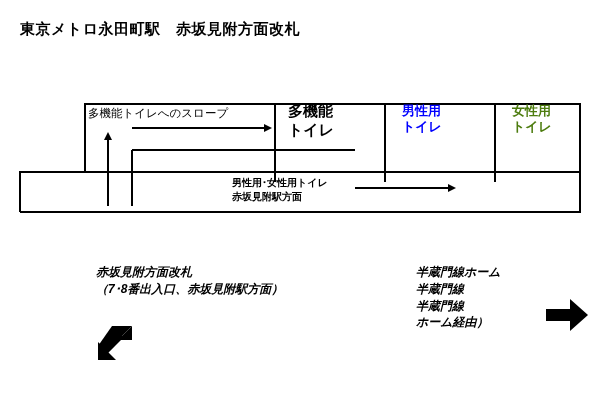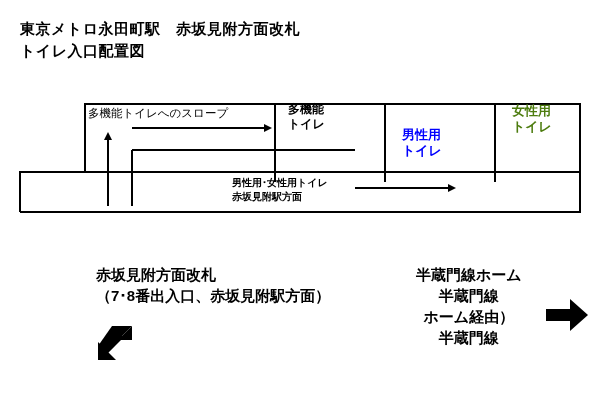--- a/index.html
+++ b/index.html
@@ -48,35 +48,34 @@
     left: 0;
     top: 0;
   }
   .room-label {
     position: absolute;
     font-weight: bold;
     line-height: 1.25;
     white-space: nowrap;
   }
   .room-label.big {
-    font-size: 12px;
+    font-size: 15px;
   }
   .room-label.mid {
     font-size: 13px;
   }
   .lbl-tagi {
     left: 288px;
     top: 14px;
     color: #000000;
   }
   .lbl-male {
     left: 402px;
     top: 15px;
     color: #0000ff;
-    margin-top: 24px;
   }
   .lbl-female {
     left: 512px;
     top: 15px;
     color: #4d7c0f;
   }
   .slope-label {
     position: absolute;
     font-size: 11.5px;
     font-weight: normal;
@@ -92,54 +91,54 @@
     left: 232px;
     top: 88px;
     font-size: 10px;
     line-height: 1.35;
     font-weight: bold;
     white-space: nowrap;
   }
   
   .caption {
     position: absolute;
-    font-size: 15px;
+    font-size: 12px;
     font-weight: bold;
     line-height: 1.4;
     white-space: nowrap;
+    font-style: italic;
   }
   .cap-left {
     left: 96px;
     top: 264px;
     text-align: left;
   }
   .cap-right {
     left: 416px;
     top: 264px;
-    text-align: center;
+    text-align: left;
   }
   .arrow-sw {
     position: absolute;
     left: 92px;
     top: 320px;
   }
   .arrow-e {
     position: absolute;
     left: 546px;
     top: 298px;
   }
 </style>
 </head>
 <body>
 
 <div class="page">
 
   <div class="title-block">
     <div class="title-line">東京メトロ永田町駅　赤坂見附方面改札</div>
-    <div class="title-line">トイレ入口配置図</div>
   </div>
 
   <div class="diagram">
 
     <svg width="600" height="140" viewBox="0 0 600 140">
       <g stroke="#000000" stroke-width="1.4" fill="none" shape-rendering="crispEdges">
 
         <path d="M 20 124 L 20 84 L 85 84 L 85 16 L 580 16 L 580 124 L 20 124"></path>
 
         <path d="M 85 84 L 580 84"></path>
@@ -205,22 +204,22 @@
         <polygon points="40,6 26,20 6,40 6,26 20,6"></polygon>
         <polygon points="6,40 6,22 24,40"></polygon>
         <rect x="14" y="10" width="10" height="26" transform="rotate(45 19 23)"></rect>
       </g>
     </svg>
   </div>
 
   <div class="caption cap-right">
     <div>半蔵門線ホーム</div>
     <div>半蔵門線</div>
+    <div>半蔵門線</div>
     <div>ホーム経由）</div>
-    <div>半蔵門線</div>
   </div>
 
   <div class="arrow-e">
     <svg width="44" height="34" viewBox="0 0 44 34">
       <g fill="#000000" stroke="none">
         <rect x="0" y="11" width="26" height="12"></rect>
         <polygon points="24,1 42,17 24,33"></polygon>
       </g>
     </svg>
   </div>

